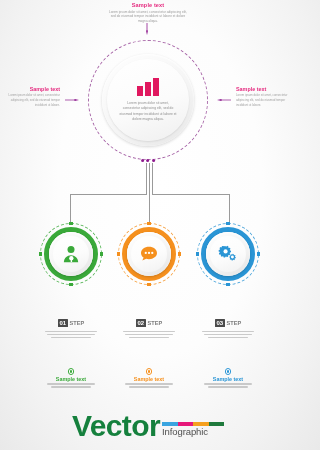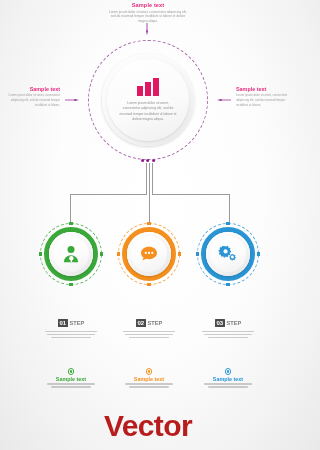--- a/index.html
+++ b/index.html
@@ -207,21 +207,21 @@
   .low-cap .cap-body { width: 48px; margin: 1.6px auto 0 auto; }
 
   
   #footer { left: 0; right: 0; bottom: 10px; text-align: center; }
   #footer-inner {
     display: inline-flex; align-items: flex-end; gap: 2px;
   }
   #brand-word {
     font-size: 30px;
     font-weight: bold;
-    color: #b91c1c;
+    color: #15803d;
     letter-spacing: -.6px;
     line-height: .92;
     text-align: center;
   }
   #brand-sub-wrap { display: flex; flex-direction: column; align-items: flex-start; }
   #brand-bar { display: flex; height: 4.5px; width: 62px; margin-bottom: 1px; }
   #brand-bar span { flex: 1 1 auto; display: block; height: 100%; }
   #brand-sub {
     font-size: 9.5px;
     color: #4f4f4f;
@@ -406,16 +406,25 @@
     <div class="cap-title" style="color:#2a95d5;">Sample text</div>
     <div class="cap-body">
       <div class="ll" style="width:100%"></div>
       <div class="ll" style="width:84%"></div>
     </div>
   </div>
 
   <div class="abs" id="footer">
     <div id="footer-inner">
       <div id="brand-word">Vector</div>
+      <div id="brand-sub-wrap">
+        <div id="brand-bar">
+          <span style="background:#3aa5e0"></span>
+          <span style="background:#e6187a"></span>
+          <span style="background:#f5a01e"></span>
+          <span style="background:#1f7a3d"></span>
+        </div>
+        <div id="brand-sub">Infographic</div>
+      </div>
     </div>
   </div>
 
 </div>
 
 </body></html>

